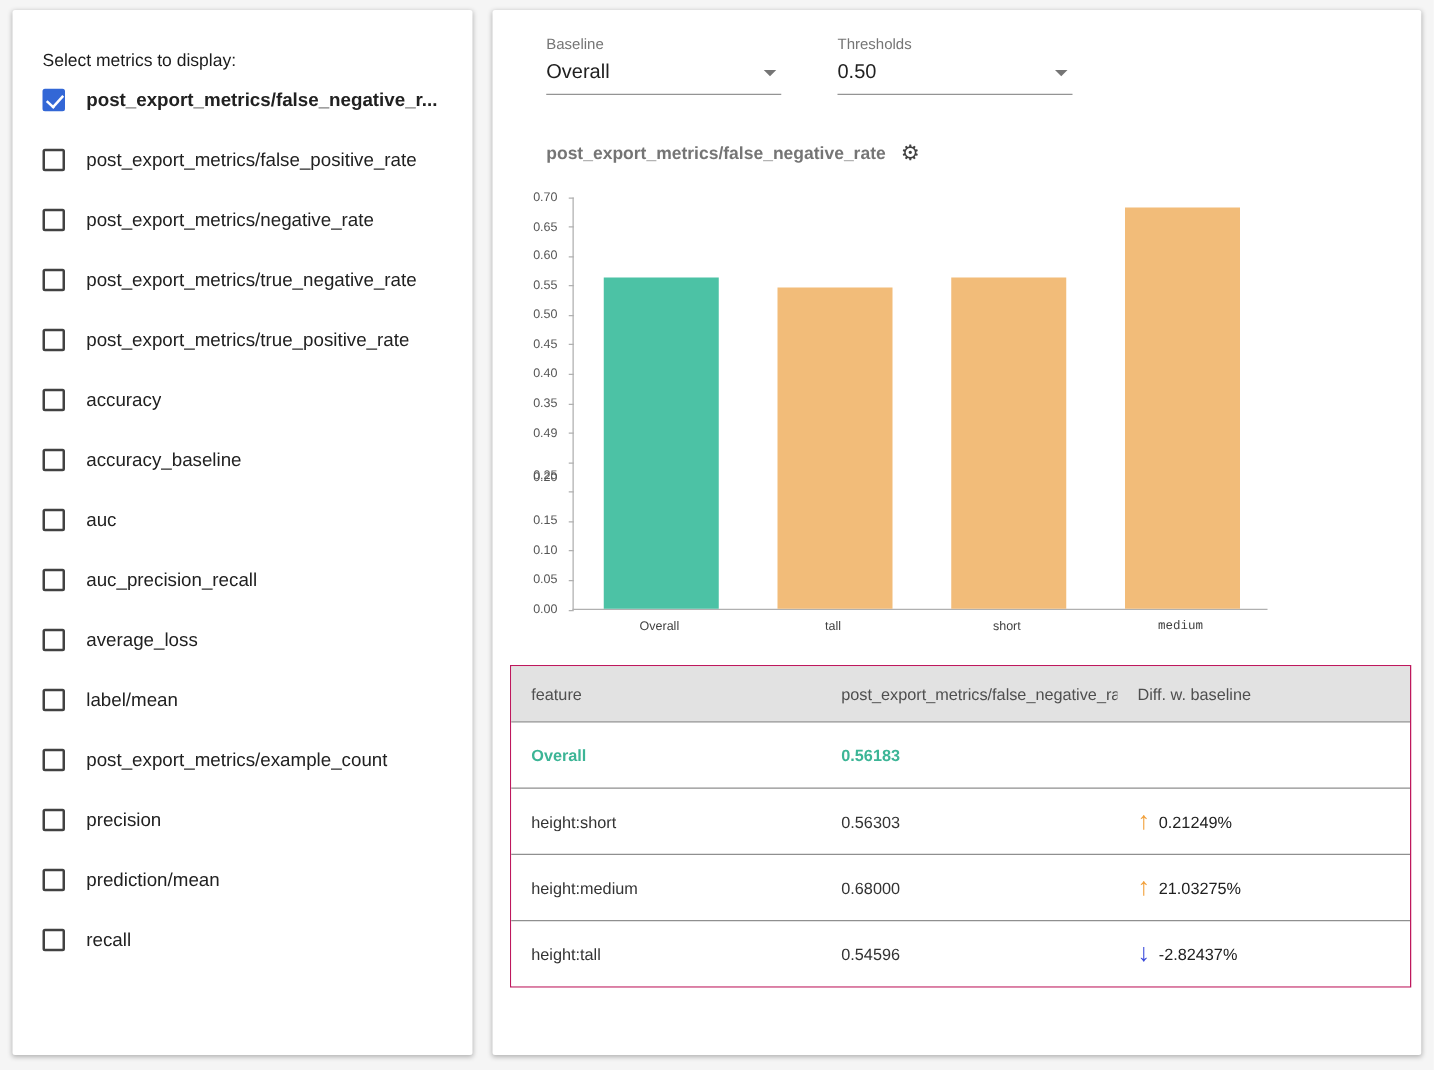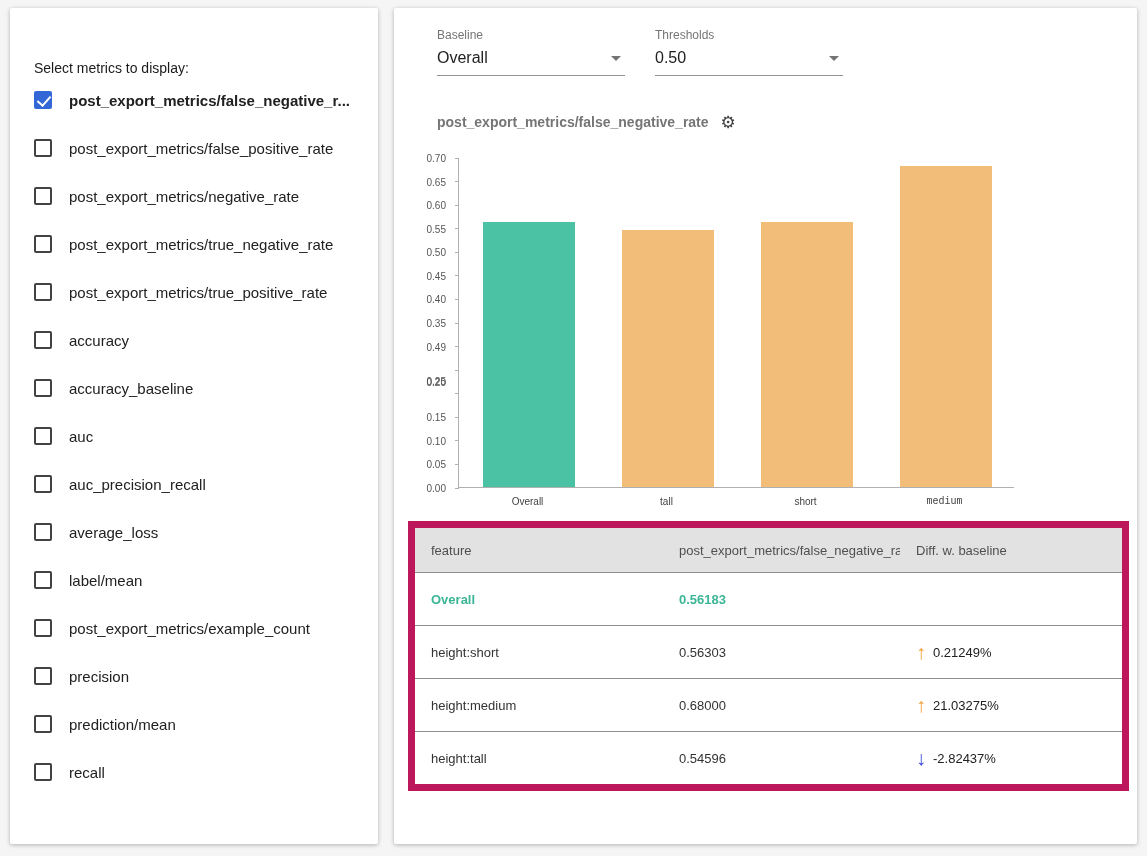--- a/index.html
+++ b/index.html
@@ -4,31 +4,31 @@
 <style>
   * { margin:0; padding:0; box-sizing:border-box; }
   html,body { width:1147px; height:856px; }
   body { font-family:"Liberation Sans", sans-serif; background:#f5f5f5; position:relative; }
 
   .card { position:absolute; background:#fff; border-radius:2px; box-shadow:0 1px 4px rgba(0,0,0,0.28); }
   .card.left  { left:10px;  top:8px; width:368px; height:836px; padding:32px 16px 0 24px; overflow:hidden; }
   .card.right { left:394px; top:8px; width:743px; height:836px; padding:20px 14px; }
 
   
-  .panel-title { font-size:14px; color:#1b1b1b;margin-top:20px; }
+  .panel-title { font-size:14px; color:#1b1b1b; }
   .metric-row { height:48px; display:flex; align-items:center; cursor:pointer; }
   .checkbox { position:relative; width:18px; height:18px; border:2px solid #424242; border-radius:2px; background:#fff; flex:none; }
   .checkbox.checked { background:var(--checkbox-blue,#3367d6); border-color:var(--checkbox-blue,#3367d6); }
   .checkbox.checked::after { content:""; position:absolute; left:4px; top:0px; width:6px; height:11px;
         border:solid #fff; border-width:0 2px 2px 0; transform:rotate(42deg); }
   .metric-label { margin-left:17px; font-size:15px; color:#212121; white-space:nowrap; overflow:hidden; }
   .metric-label.selected { font-weight:bold; }
 
   
-  .controls { display:flex; margin-left:29px; gap:30px; }
+  .controls { display:flex; margin-left:29px; gap:45px; }
   .select-group { width:188px; cursor:pointer; }
   .select-label { font-size:12px; color:#757575; margin-bottom:5px; }
   .select-value-row { display:flex; justify-content:space-between; align-items:center;
         border-bottom:1px solid #949494; padding:2px 4px 8px 0; font-size:16px; color:#212121; }
   .dd-arrow { width:0; height:0; border-left:5px solid transparent; border-right:5px solid transparent;
         border-top:5px solid #757575; }
 
   
   .chart-header { margin:36px 0 0 29px; display:flex; align-items:center; height:20px; }
   .chart-title { font-weight:bold; font-size:14px; color:#757575; }
@@ -39,21 +39,21 @@
   .y-axis { position:absolute; left:0; top:8px; width:44px; height:330px; }
   .ytick { position:absolute; right:6px; transform:translateY(-50%); font-size:10px; color:#555; }
   .plot { position:absolute; left:50px; top:8px; width:556px; height:330px;
         border-left:1px solid #b0b0b0; border-bottom:1px solid #b0b0b0; }
   .tickmark { position:absolute; left:-4px; width:4px; height:1px; background:#b0b0b0; }
   .bar { position:absolute; bottom:0; width:92px; }
   .x-labels { position:absolute; left:50px; top:346px; width:556px; height:16px; }
   .xlab { position:absolute; text-align:center; font-size:10px; color:#424242; }
 
   
-  .result-table { width:721px; border:7px solid #be185d; margin-top:6px; background:#fff; }
+  .result-table { width:721px; border:1px solid #be185d; margin-top:17px; background:#fff; }
   .trow { display:grid; grid-template-columns:248px 237px 1fr; align-items:center; height:53px;
         border-top:1px solid #8f8f8f; background:#fff; }
   .trow.thead { background:#e2e2e2; border-top:none; height:44px; }
   .tcell { padding-left:16px; font-size:13px; color:#333; overflow:hidden; white-space:nowrap; }
   .thead .tcell { color:#4f4f4f; }
   .trow.baseline .feature, .trow.baseline .value { color:var(--baseline-teal,#3cb596); font-weight:bold; }
   .diff { display:flex; align-items:center; }
   .arrow { font-size:20px; margin-right:7px; line-height:1; }
   .arrow.up   { color:var(--up-arrow,#f2a13c); }
   .arrow.down { color:var(--down-arrow,#3b4bdb); }

